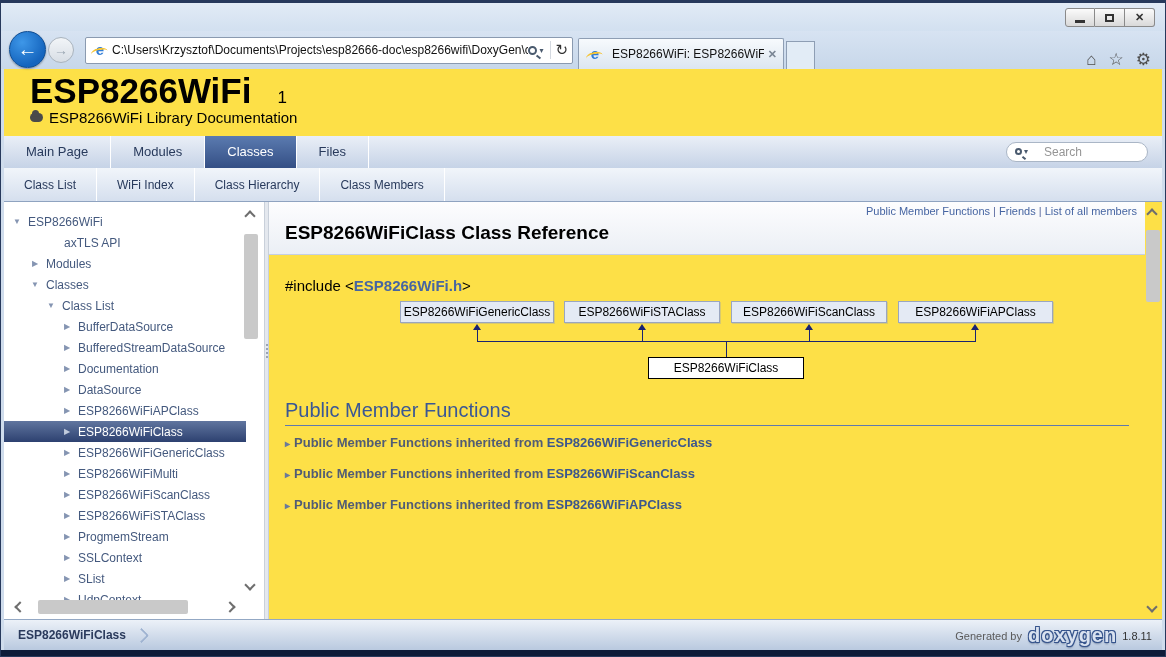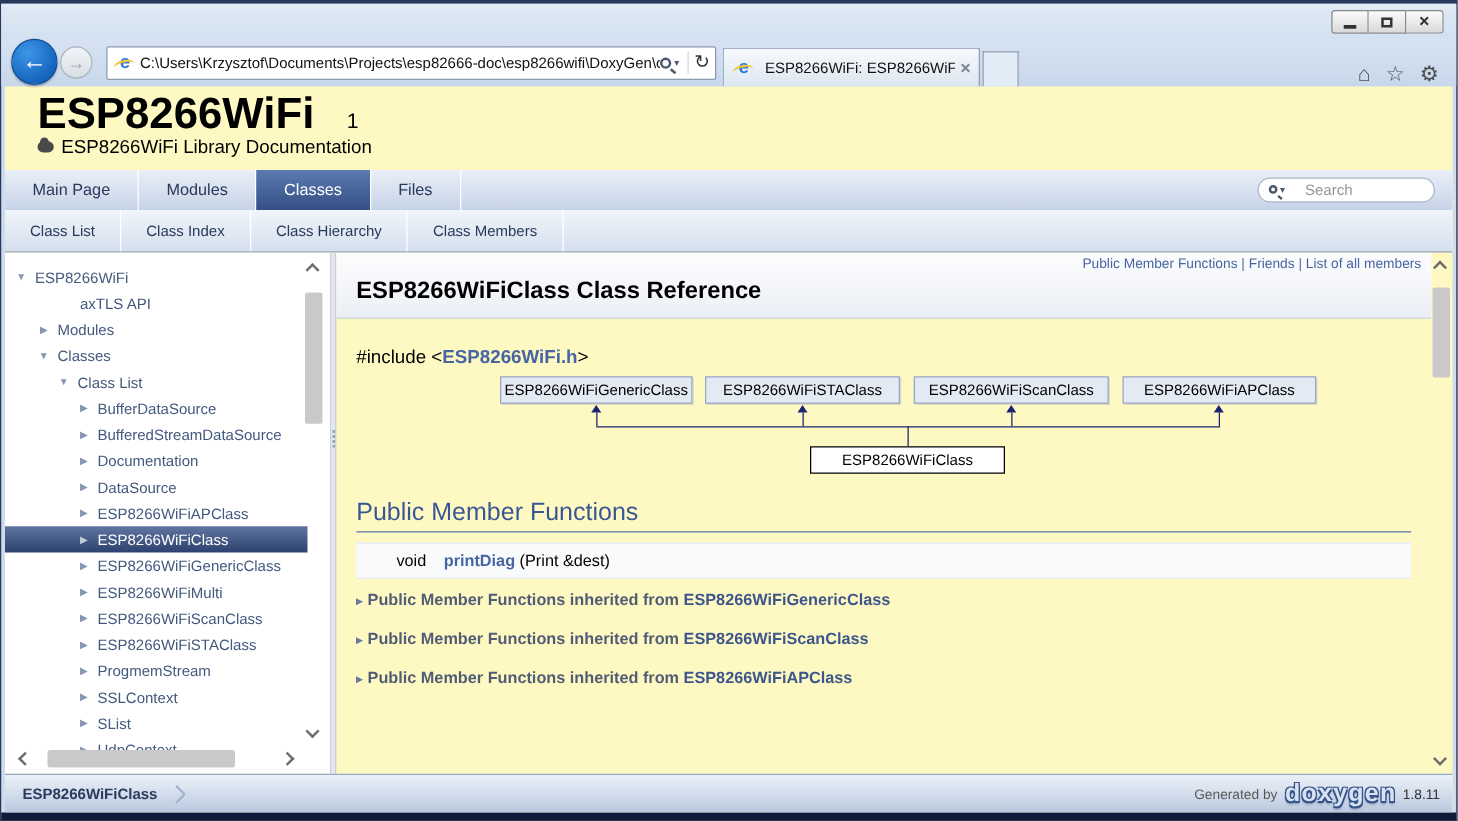--- a/index.html
+++ b/index.html
@@ -36,21 +36,21 @@
 
   .tabstrip { display:flex; align-items:flex-end; height:38px; margin-left:5px; flex:1; }
   .tab { width:206px; height:31px; background:linear-gradient(#F7FAFD,#DCE6F0); border:1px solid #8E9EB4; border-bottom:none; border-radius:2px 2px 0 0; display:flex; align-items:center; padding:0 6px; }
   .tab-title { flex:1; font-size:12px; color:#111; white-space:nowrap; overflow:hidden; margin-left:5px; }
   .tab-close { font-size:11px; color:#7A8694; font-weight:bold; margin-left:4px; }
   .ghost-tab { width:29px; height:28px; background:#E2ECF6; border:1px solid #8E9EB4; border-bottom:none; margin-left:2px; }
   .chrome-icons { display:flex; align-items:center; gap:12px; margin:0 14px 0 auto; }
   .chrome-ic { font-size:17px; color:#4E4E4E; line-height:18px; }
 
   
-  .page { flex:1; background:#fef9c3; margin:0 3px; display:flex; flex-direction:column; overflow:hidden; }
+  .page { flex:1; background:#fde047; margin:0 3px; display:flex; flex-direction:column; overflow:hidden; }
 
   .masthead { height:67px; padding:2px 0 0 26px; position:relative; }
   .proj-name { font-size:35px; font-weight:bold; color:#000; display:inline-block; letter-spacing:0px; }
   .proj-number { font-size:17px; color:#000; margin-left:26px; }
   .proj-brief { display:flex; align-items:center; margin-top:-2px; }
   .proj-logo { width:13px; height:9px; background:#4A4A4A; border-radius:5px; position:relative; margin-right:6px; }
   .proj-logo::before { content:""; position:absolute; left:2px; top:-3px; width:7px; height:7px; border-radius:50%; background:#4A4A4A; }
   .proj-brief-text { font-size:15px; color:#000; }
 
   .tabs-row { display:flex; height:33px; background:linear-gradient(#EAEFF7,#C6D3E7); align-items:stretch; position:relative; }
@@ -213,21 +213,21 @@
       <div class="dtab active">Classes</div>
       <div class="dtab">Files</div>
       <div class="searchbox">
         <span class="mag small"></span>
         <span class="caret">▾</span>
         <span class="search-text">Search</span>
       </div>
     </div>
     <div class="tabs-row sub">
       <div class="dtab">Class List</div>
-      <div class="dtab">Class Index</div>
+      <div class="dtab">WiFi Index</div>
       <div class="dtab">Class Hierarchy</div>
       <div class="dtab">Class Members</div>
     </div>
 
     <div class="body-wrap">
 
       <div class="sidebar">
         <div class="tree">
           <div class="trow lvl0">
               <span class="tw" data-dir="down"></span>
@@ -342,24 +342,20 @@
               <div class="dline" style="left:192px;top:29px;width:1px;height:11px"></div>
               <div class="dline" style="left:357px;top:29px;width:1px;height:11px"></div>
               <div class="dline" style="left:524px;top:29px;width:1px;height:11px"></div>
               <div class="dline" style="left:690px;top:29px;width:1px;height:11px"></div>
               <div class="dline" style="left:192px;top:40px;width:499px;height:1px"></div>
               <div class="dline" style="left:441px;top:40px;width:1px;height:16px"></div>
               <div class="dbox child" style="left:363px;top:56px;width:156px">ESP8266WiFiClass</div>
             </div>
 
             <h2 class="groupheader">Public Member Functions</h2>
-            <div class="mem-row">
-              <span class="mem-type">void</span>
-              <span class="mem-right"><a href="#" class="mem-link">printDiag</a> <span>(Print &amp;dest)</span></span>
-            </div>
 
             <div class="inherit-row"><span class="arr">▸</span><span>Public Member Functions inherited from</span> <a href="#">ESP8266WiFiGenericClass</a></div>
             <div class="inherit-row"><span class="arr">▸</span><span>Public Member Functions inherited from</span> <a href="#">ESP8266WiFiScanClass</a></div>
             <div class="inherit-row"><span class="arr">▸</span><span>Public Member Functions inherited from</span> <a href="#">ESP8266WiFiAPClass</a></div>
 
           </div>
         </div>
         <div class="v-scroll">
           <span class="chev up"></span>
           <span class="thumb"></span>

